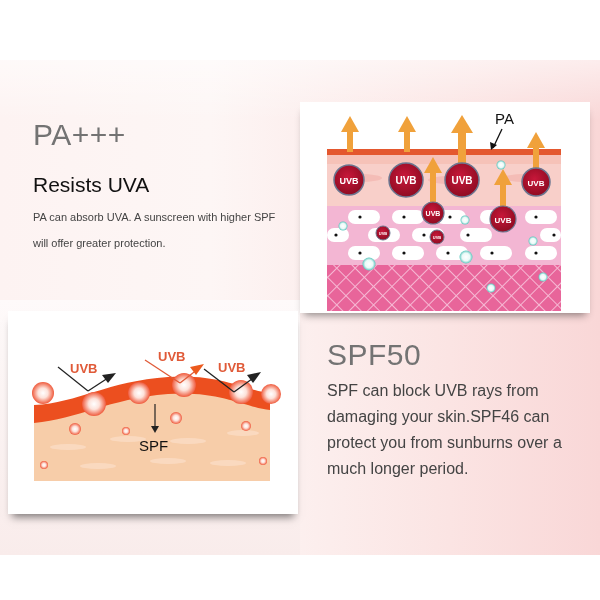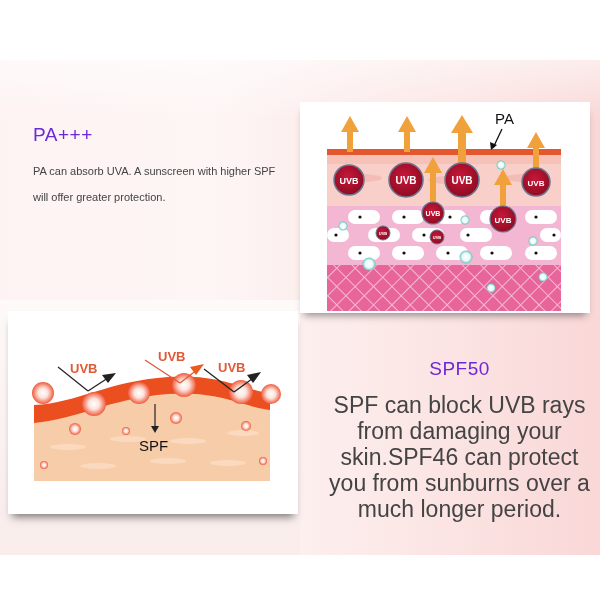--- a/index.html
+++ b/index.html
@@ -13,45 +13,46 @@
   .band-top-fade {
     position: absolute; left: 0; top: 60px; width: 600px; height: 60px;
     background: linear-gradient(180deg, rgba(255,255,255,0.55), rgba(255,255,255,0));
   }
   .band-lower {
     position: absolute; left: 0; top: 300px; width: 300px; height: 255px;
     background: linear-gradient(180deg, #fefafa 0%, #f9eceb 100%);
   }
 
   .text-block { position: absolute; }
-  .text-block .big { font-size: 19px; font-weight: 400; letter-spacing: 0.5px; color: #6d28d9; line-height: 34px; }
+  .text-block .big { font-size: 30px; font-weight: 400; letter-spacing: 0.5px; color: #737373; line-height: 34px; }
   .text-block .sub { font-size: 21px; font-weight: 400; color: #111; margin-top: 20px; line-height: 26px; }
   .text-block .desc { font-size: 11px; color: #444; line-height: 26px; margin-top: 6px; }
 
   #block-pa { left: 33px; top: 118px; width: 260px; }
-  #block-spf { left: 327px; top: 352px; width: 265px; text-align: center; }
-  #block-spf .desc { font-size: 23px; }
+  #block-spf { left: 327px; top: 338px; width: 265px; }
+  #block-spf .desc { font-size: 16px; }
 
   .card {
     position: absolute; background: #ffffff;
   }
   #card-pa { left: 300px; top: 102px; width: 290px; height: 211px; box-shadow: 0 6px 8px -4px rgba(0,0,0,0.45); }
   #card-spf { left: 8px; top: 311px; width: 290px; height: 203px; box-shadow: 0 7px 8px -4px rgba(0,0,0,0.5); }
 
   svg text { font-family: "Liberation Sans", "DejaVu Sans", sans-serif; }
 </style>
 </head>
 <body>
 
 <div class="band"></div>
 <div class="band-top-fade"></div>
 <div class="band-lower"></div>
 
 <div class="text-block" id="block-pa">
   <div class="big">PA+++</div>
+  <div class="sub">Resists UVA</div>
   <div class="desc">PA can absorb UVA. A sunscreen with higher SPF will offer greater protection.</div>
 </div>
 
 <div class="card" id="card-pa">
   <svg width="290" height="211" viewBox="0 0 290 211">
     <defs>
       <pattern id="lattice" width="13" height="13" patternUnits="userSpaceOnUse" patternTransform="rotate(45)">
         <rect width="13" height="13" fill="#e8659a"></rect>
         <line x1="0" y1="0" x2="0" y2="13" stroke="#f6b9d4" stroke-width="2"></line>
         <line x1="0" y1="0" x2="13" y2="0" stroke="#f6b9d4" stroke-width="2"></line>

